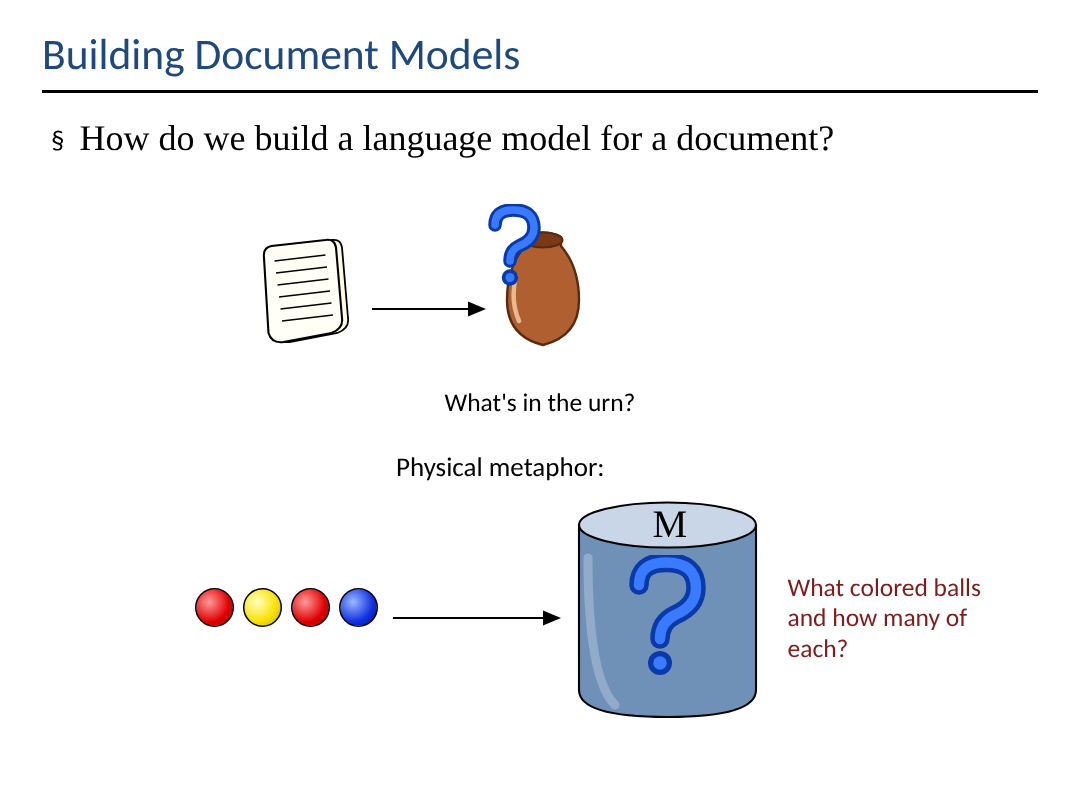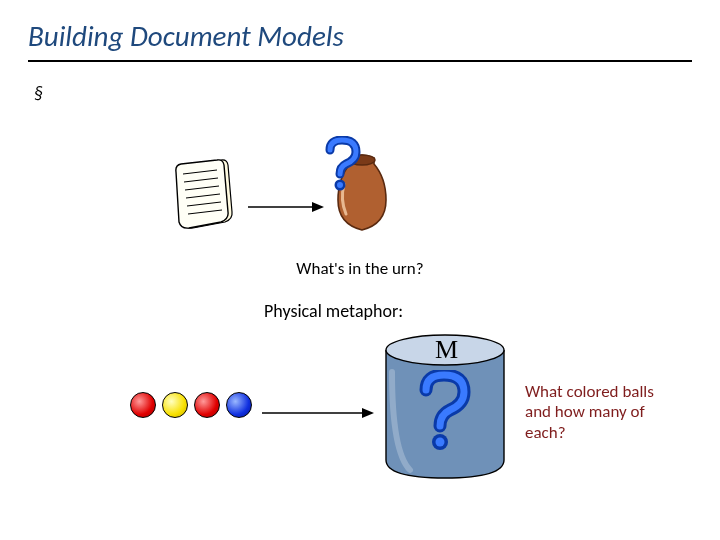--- a/index.html
+++ b/index.html
@@ -7,21 +7,20 @@
     width: 720px;
     height: 540px;
     background: #fff;
     font-family: Calibri, "Segoe UI", Arial, sans-serif;
     color: #000;
     position: relative;
     overflow: hidden;
   }
   .slide {
     padding: 18px 28px 0 28px;
-    font-style: italic;
   }
   .title {
     font-size: 29px;
     color: #1f497d;
     font-weight: 400;
     padding-bottom: 6px;
     border-bottom: 2px solid #000;
     margin-bottom: 18px;
   }
   .bullet-row {
@@ -104,20 +103,21 @@
     color: #7f1d1d;
   }
 </style>
 </head>
 <body>
 
 <div class="slide">
   <h1 class="title">Building Document Models</h1>
   <div class="bullet-row">
     <span class="bullet-mark">§</span>
+    <span class="bullet-text">How do we build a language model for a document?</span>
   </div>
 </div>
 
 <div class="row1">
   <span class="doc-icon">
     <svg width="62" height="78" viewBox="0 0 62 78">
       <g>
         <path d="M10 8 L46 4 Q52 3 53 9 L57 56 Q58 63 50 66 L18 72 Q10 73 8 66 L5 16 Q4 9 10 8 Z" fill="#fffbe0" stroke="#000" stroke-width="1.2"></path>
         <path d="M6 8 L42 4 Q48 3 49 9 L53 56 Q54 63 46 66 L14 72 Q6 73 4 66 L1 16 Q0 9 6 8 Z" fill="#fffff6" stroke="#000" stroke-width="1.4"></path>
         <line x1="8" y1="18" x2="42" y2="14" stroke="#000" stroke-width="1"></line>

